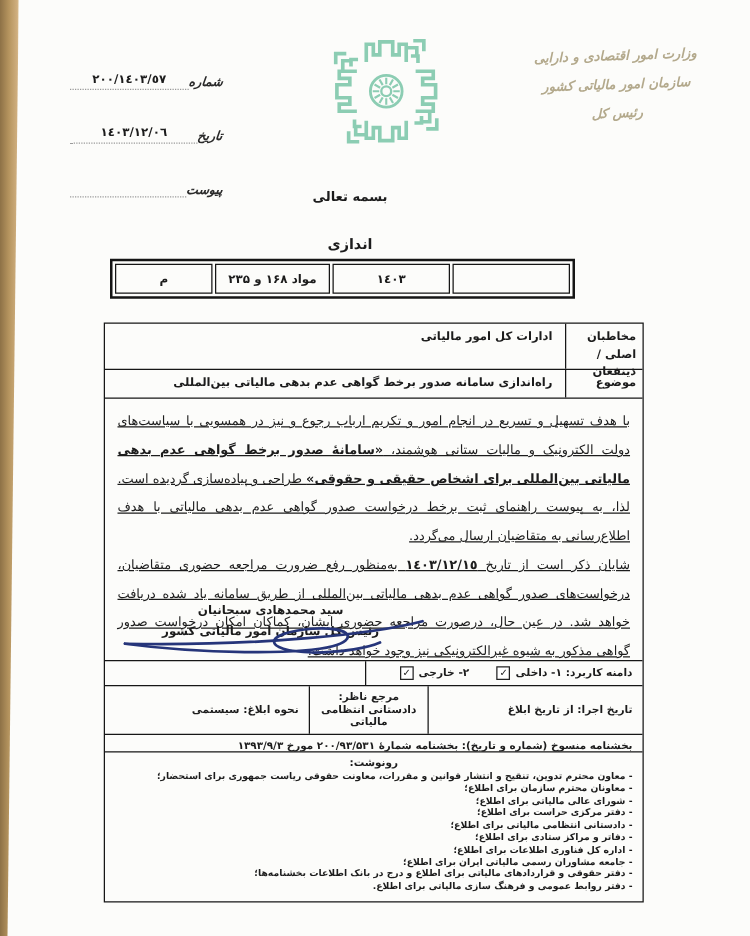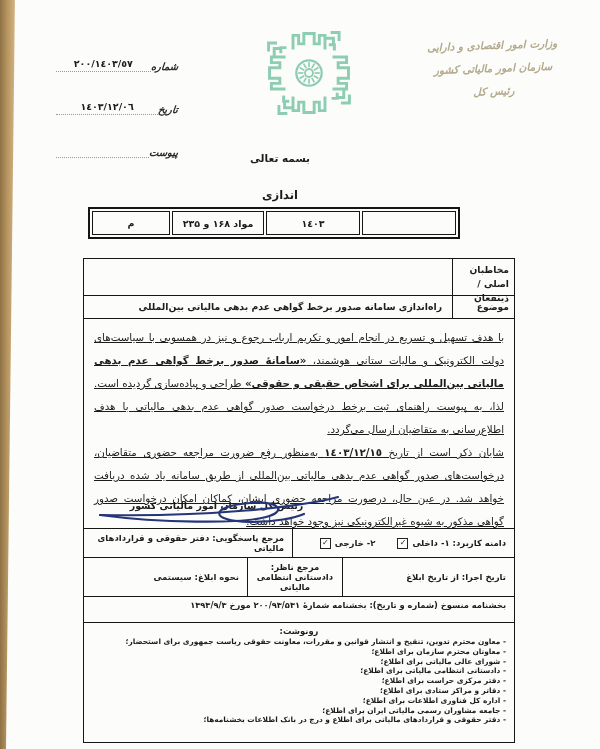--- a/index.html
+++ b/index.html
@@ -75,21 +75,21 @@
   .metarow { display:flex; font-size:8.5px; font-weight:700; border-bottom:1px solid #161616; align-items:center; }
   .mcell { box-sizing:border-box; padding:4px 8px; }
   .sep { border-inline-end:1px solid #161616; align-self:stretch; display:flex; align-items:center; }
   .scopecell { width:222px; flex:none; display:flex; align-items:center; gap:4px; }
   .scope-gap { width:14px; }
   .respcell { flex:1; text-align:right; }
   .execcell { width:172px; flex:none; text-align:right; }
   .supercell { width:95px; flex:none; text-align:center; justify-content:center; }
   .notifycell { flex:1; text-align:right; }
   .superseded { display:block; font-size:8.3px; font-weight:600; text-align:right;
-    padding:3px 8px 12px; border-bottom:1px solid #161616; }
+    padding:3px 8px 0; border-bottom:1px solid #161616; }
 
   .cb { display:inline-flex; width:9px; height:9px; border:1px solid #222;
     align-items:center; justify-content:center; flex:none; background:#fff; }
   .cb span { font-size:8px; line-height:8px; font-weight:700; }
 
   .ccbox { padding:3px 8px 6px; height:119px; box-sizing:border-box; overflow:hidden; }
   .cclabel { font-weight:700; font-size:8.4px; line-height:11px;text-align:center; }
   .ccitem { font-weight:700; font-size:7.4px; line-height:9.8px; text-align:right;
     padding-inline-start:0; padding-inline-end:22px; }
   .ccitem::before { content:"- "; }
@@ -170,32 +170,34 @@
     </tbody>
   </table>
 
   <div class="mtable">
 
     <div class="irow r-aud">
       <div class="lab">
         <div>مخاطبان اصلی /</div>
         <div>ذینفعان</div>
       </div>
+      <div class="val">ادارات کل امور مالیاتی</div>
     </div>
 
     <div class="irow r-sub">
       <div class="lab">موضوع</div>
       <div class="val">راه‌اندازی سامانه صدور برخط گواهی عدم بدهی مالیاتی بین‌المللی</div>
     </div>
 
     <div class="bodycell">
       <p><span>با هدف تسهیل و تسریع در انجام امور و تکریم ارباب رجوع و نیز در همسویی با سیاست‌های دولت الکترونیک و مالیات ستانی هوشمند، </span><span class="b">«سامانۀ صدور برخط گواهی عدم بدهی مالیاتی بین‌المللی برای اشخاص حقیقی و حقوقی»</span><span> طراحی و پیاده‌سازی گردیده است. لذا، به پیوست راهنمای ثبت برخط درخواست صدور گواهی عدم بدهی مالیاتی با هدف اطلاع‌رسانی به متقاضیان ارسال می‌گردد.</span></p>
       <p><span>شایان ذکر است از تاریخ </span><span class="b">١٤٠٣/١٢/١٥</span><span> به‌منظور رفع ضرورت مراجعه حضوری متقاضیان، درخواست‌های صدور گواهی عدم بدهی مالیاتی بین‌المللی از طریق سامانه یاد شده دریافت خواهد شد. در عین حال، درصورت مراجعه حضوری ایشان، کماکان امکان درخواست صدور گواهی مذکور به شیوه غیرالکترونیکی نیز وجود خواهد داشت.</span></p>
 
       <div class="sig">
+        <div>سید محمدهادی سبحانیان</div>
         <div>رئیس کل سازمان امور مالیاتی کشور</div>
         <svg class="sigstroke" viewBox="0 0 255 40">
           <g fill="none" stroke="#26357a" stroke-width="2.2" stroke-linecap="round">
             <path d="M248 6 C210 16 120 26 10 24"></path>
             <path d="M10 24 C70 32 150 33 176 26 C196 21 192 10 160 12 C120 15 118 30 160 31 C185 31 205 27 214 23"></path>
           </g>
         </svg>
       </div>
     </div>
 
@@ -204,38 +206,38 @@
         <span>دامنه کاربرد: ۱- داخلی</span>
         <span class="cb">
             <span>✓</span>
           </span>
         <span class="scope-gap"></span>
         <span>۲- خارجی</span>
         <span class="cb">
             <span>✓</span>
           </span>
       </div>
-      <div class="mcell respcell">مرجع پاسخگویی: دفتر حقوقی و قراردادهای مالیاتی</div>
     </div>
 
     <div class="metarow">
       <div class="mcell sep execcell">تاریخ اجرا: از تاریخ ابلاغ</div>
       <div class="mcell sep supercell">مرجع ناظر: دادستانی انتظامی مالیاتی</div>
       <div class="mcell notifycell">نحوه ابلاغ: سیستمی</div>
     </div>
 
     <div class="superseded">بخشنامه منسوخ (شماره و تاریخ): بخشنامه شمارۀ ۲۰۰/۹۳/۵۳۱ مورخ ۱۳۹۳/۹/۳</div>
 
     <div class="ccbox">
       <div class="cclabel">رونوشت:</div>
       <div class="ccitem">معاون محترم تدوین، تنقیح و انتشار قوانین و مقررات، معاونت حقوقی ریاست جمهوری برای استحضار؛</div>
       <div class="ccitem">معاونان محترم سازمان برای اطلاع؛</div>
       <div class="ccitem">شورای عالی مالیاتی برای اطلاع؛</div>
+      <div class="ccitem">دفتر مرکزی حراست برای اطلاع؛</div>
       <div class="ccitem">دادستانی انتظامی مالیاتی برای اطلاع؛</div>
-      <div class="ccitem">دفتر مرکزی حراست برای اطلاع؛</div>
       <div class="ccitem">دفاتر و مراکز ستادی برای اطلاع؛</div>
       <div class="ccitem">اداره کل فناوری اطلاعات برای اطلاع؛</div>
       <div class="ccitem">جامعه مشاوران رسمی مالیاتی ایران برای اطلاع؛</div>
       <div class="ccitem">دفتر حقوقی و قراردادهای مالیاتی برای اطلاع و درج در بانک اطلاعات بخشنامه‌ها؛</div>
+      <div class="ccitem">دفتر روابط عمومی و فرهنگ سازی مالیاتی برای اطلاع.</div>
     </div>
 
   </div>
 </div>
 
 </body></html>

